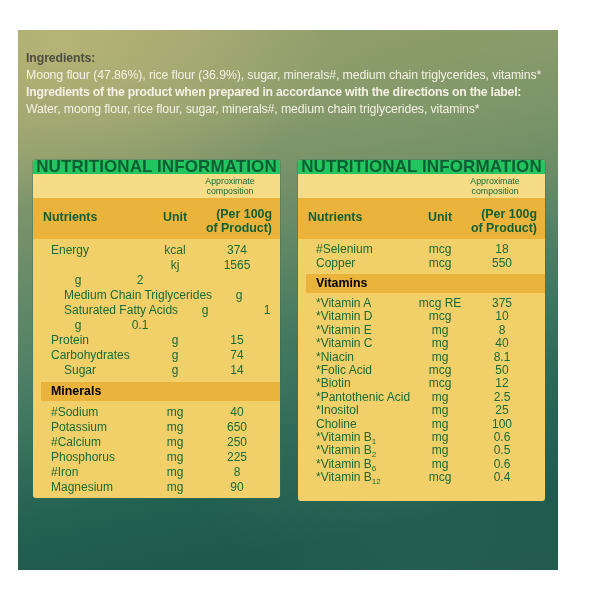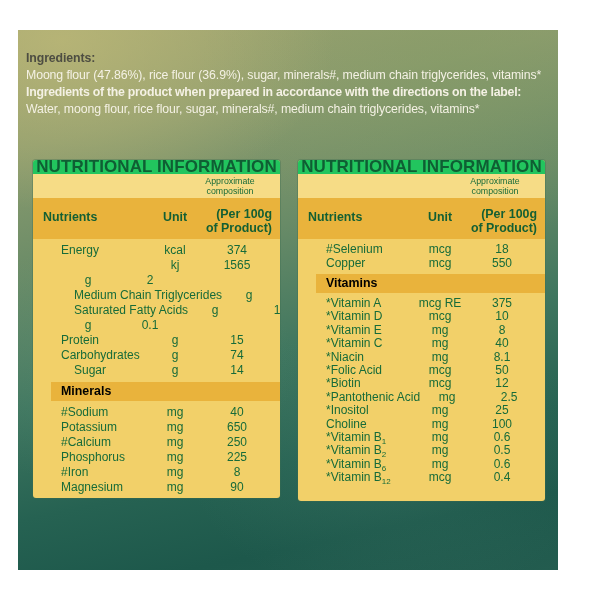--- a/index.html
+++ b/index.html
@@ -46,21 +46,21 @@
     display:flex;
   }
   .approx-label{
     margin-left:auto;width:72px;font-size:8.8px;line-height:9.6px;color:#176b39;text-align:center;
   }
   .cols-band{
     background:#e9b33c;padding:9px 8px 4px 10px;display:flex;align-items:flex-start;
     font-weight:bold;font-size:12.4px;color:#135f33;
   }
   .cols-band .c-name{padding-top:3px;}
-  .rows{padding:4px 8px 4px 28px;}
+  .rows{padding:4px 8px 4px 18px;}
   .trow{display:flex;align-items:baseline;font-size:12px;}
   .c-name{flex:1 1 auto;white-space:nowrap;}
   .indent .c-name{padding-left:13px;}
   .c-unit{width:54px;text-align:center;white-space:nowrap;flex:0 0 auto;}
   .c-val{width:70px;text-align:center;white-space:nowrap;flex:0 0 auto;}
   .section-band{
     background:#e9b33c;font-weight:bold;font-size:12.4px;color:#000000;
     margin:4px -8px 4px -10px;padding:2px 8px 3px 10px;
   }
   sub{font-size:8px;line-height:0;}

